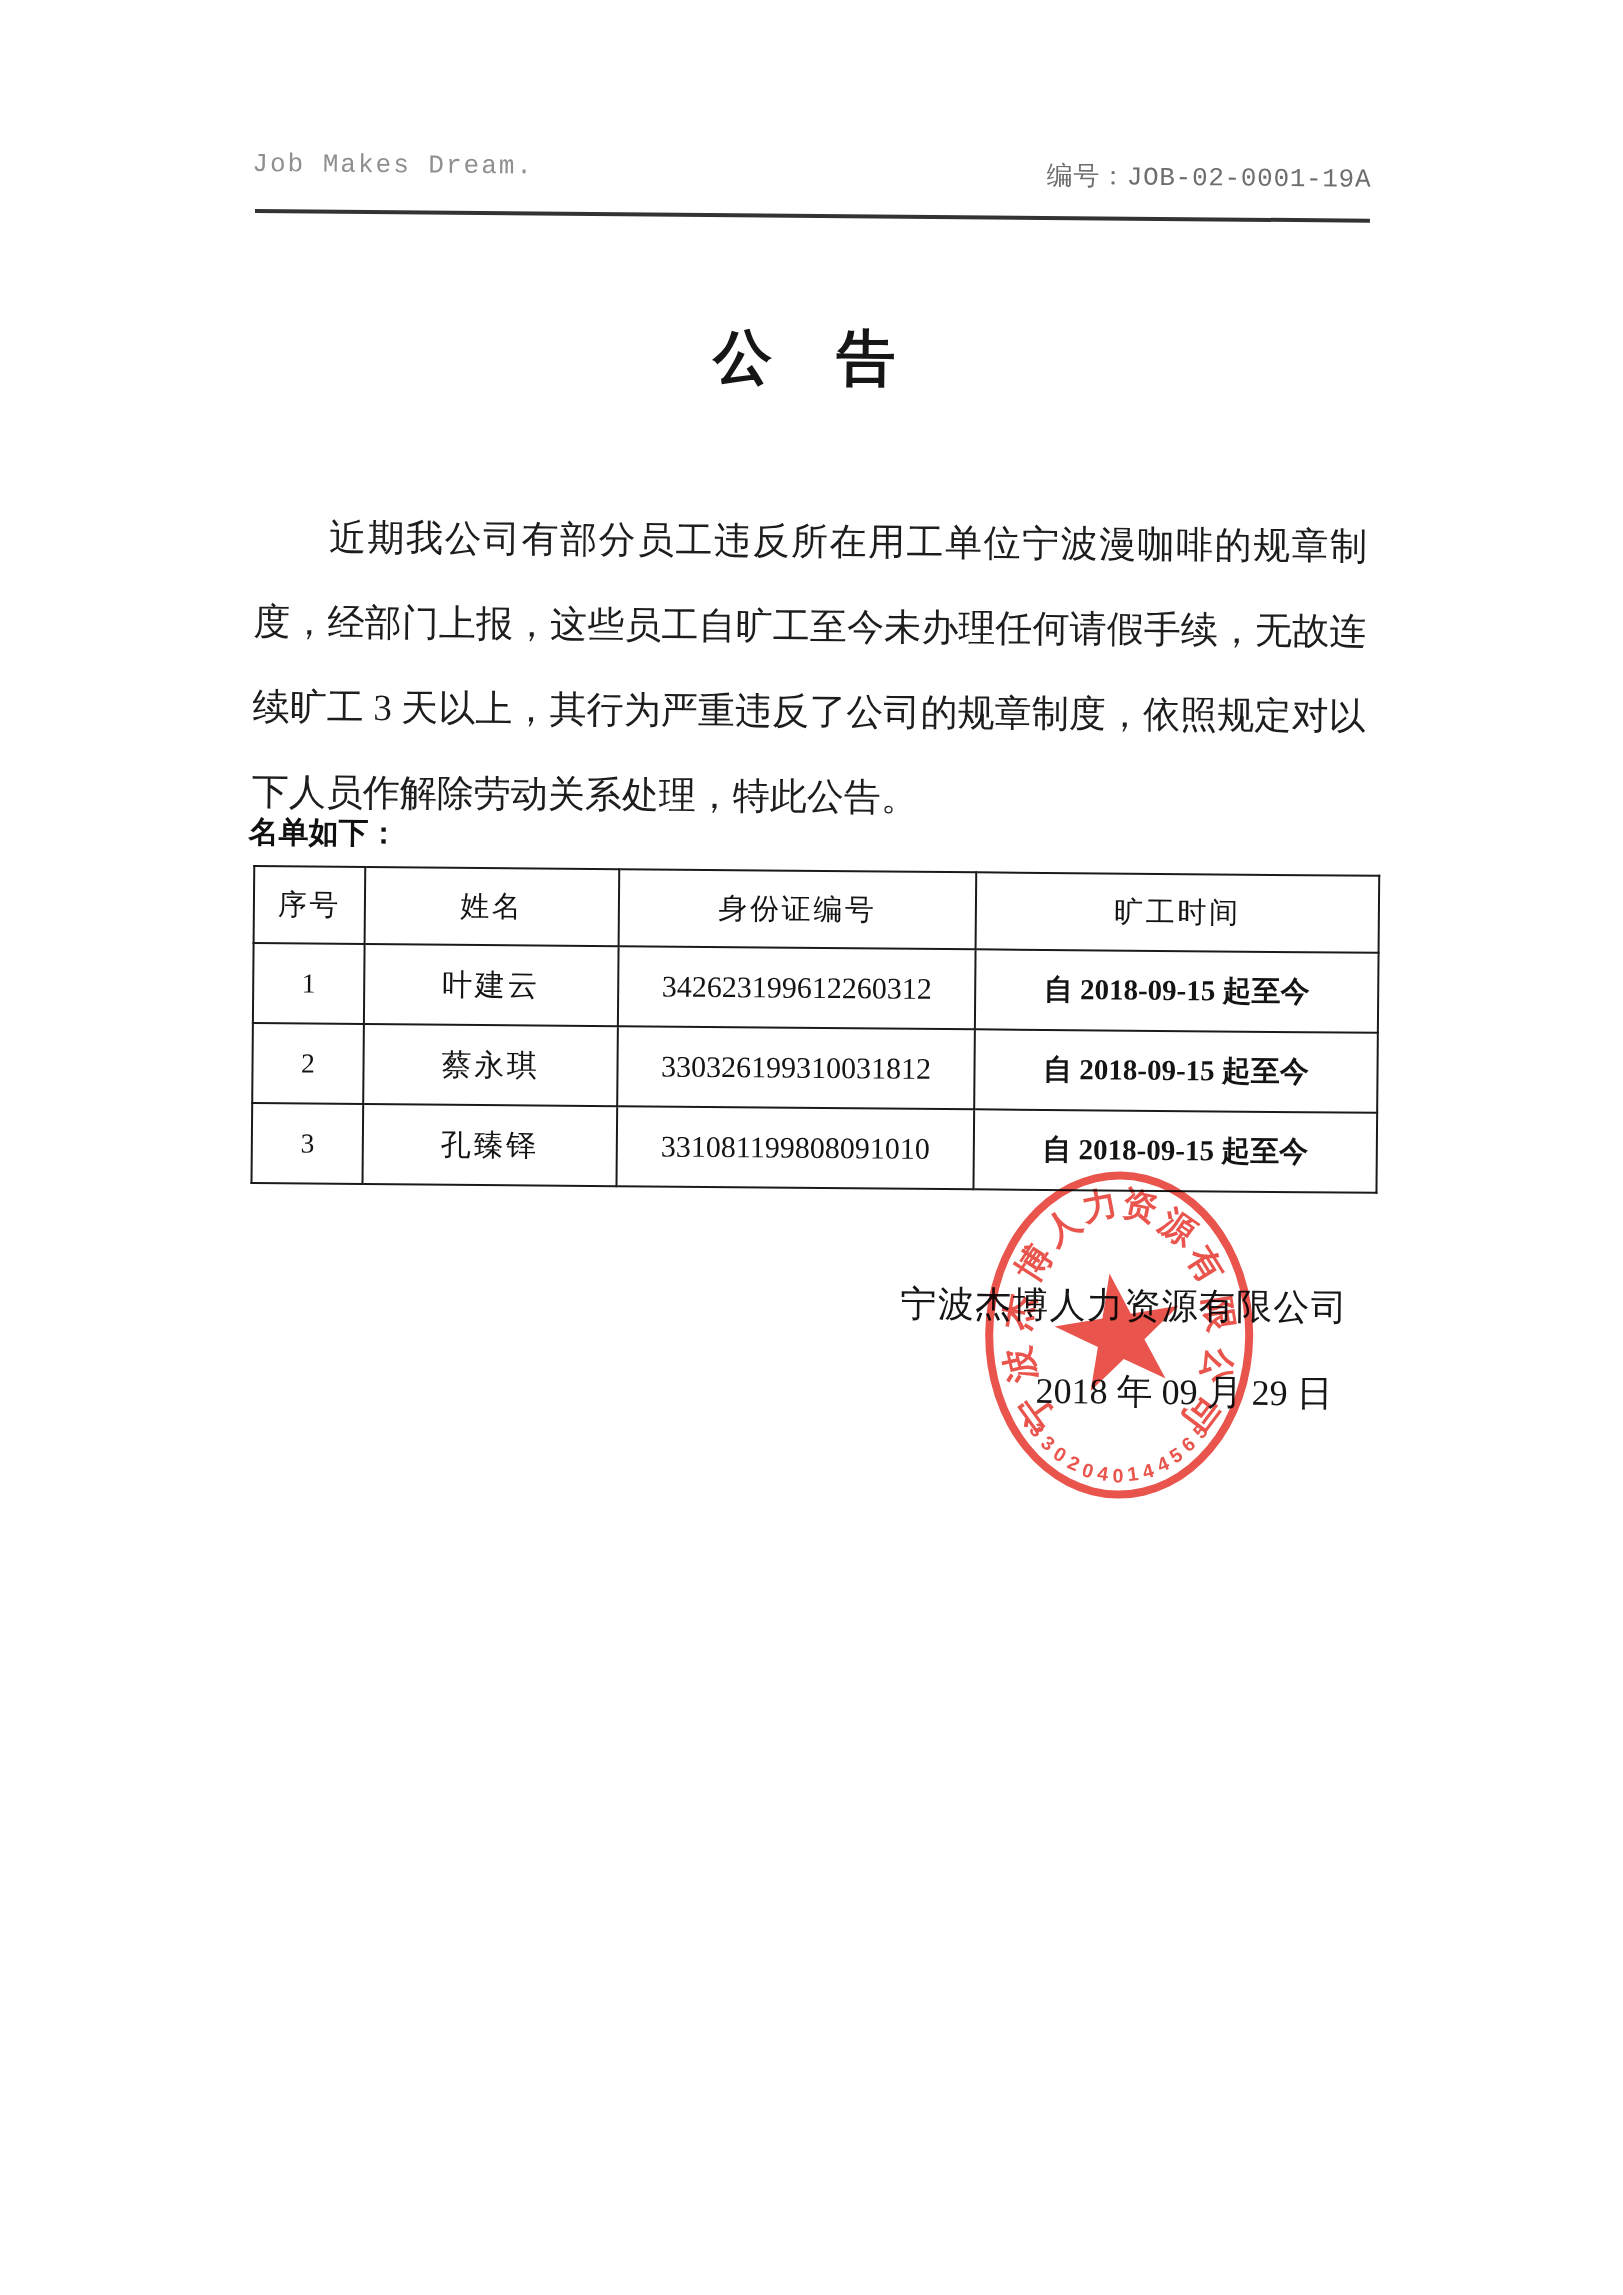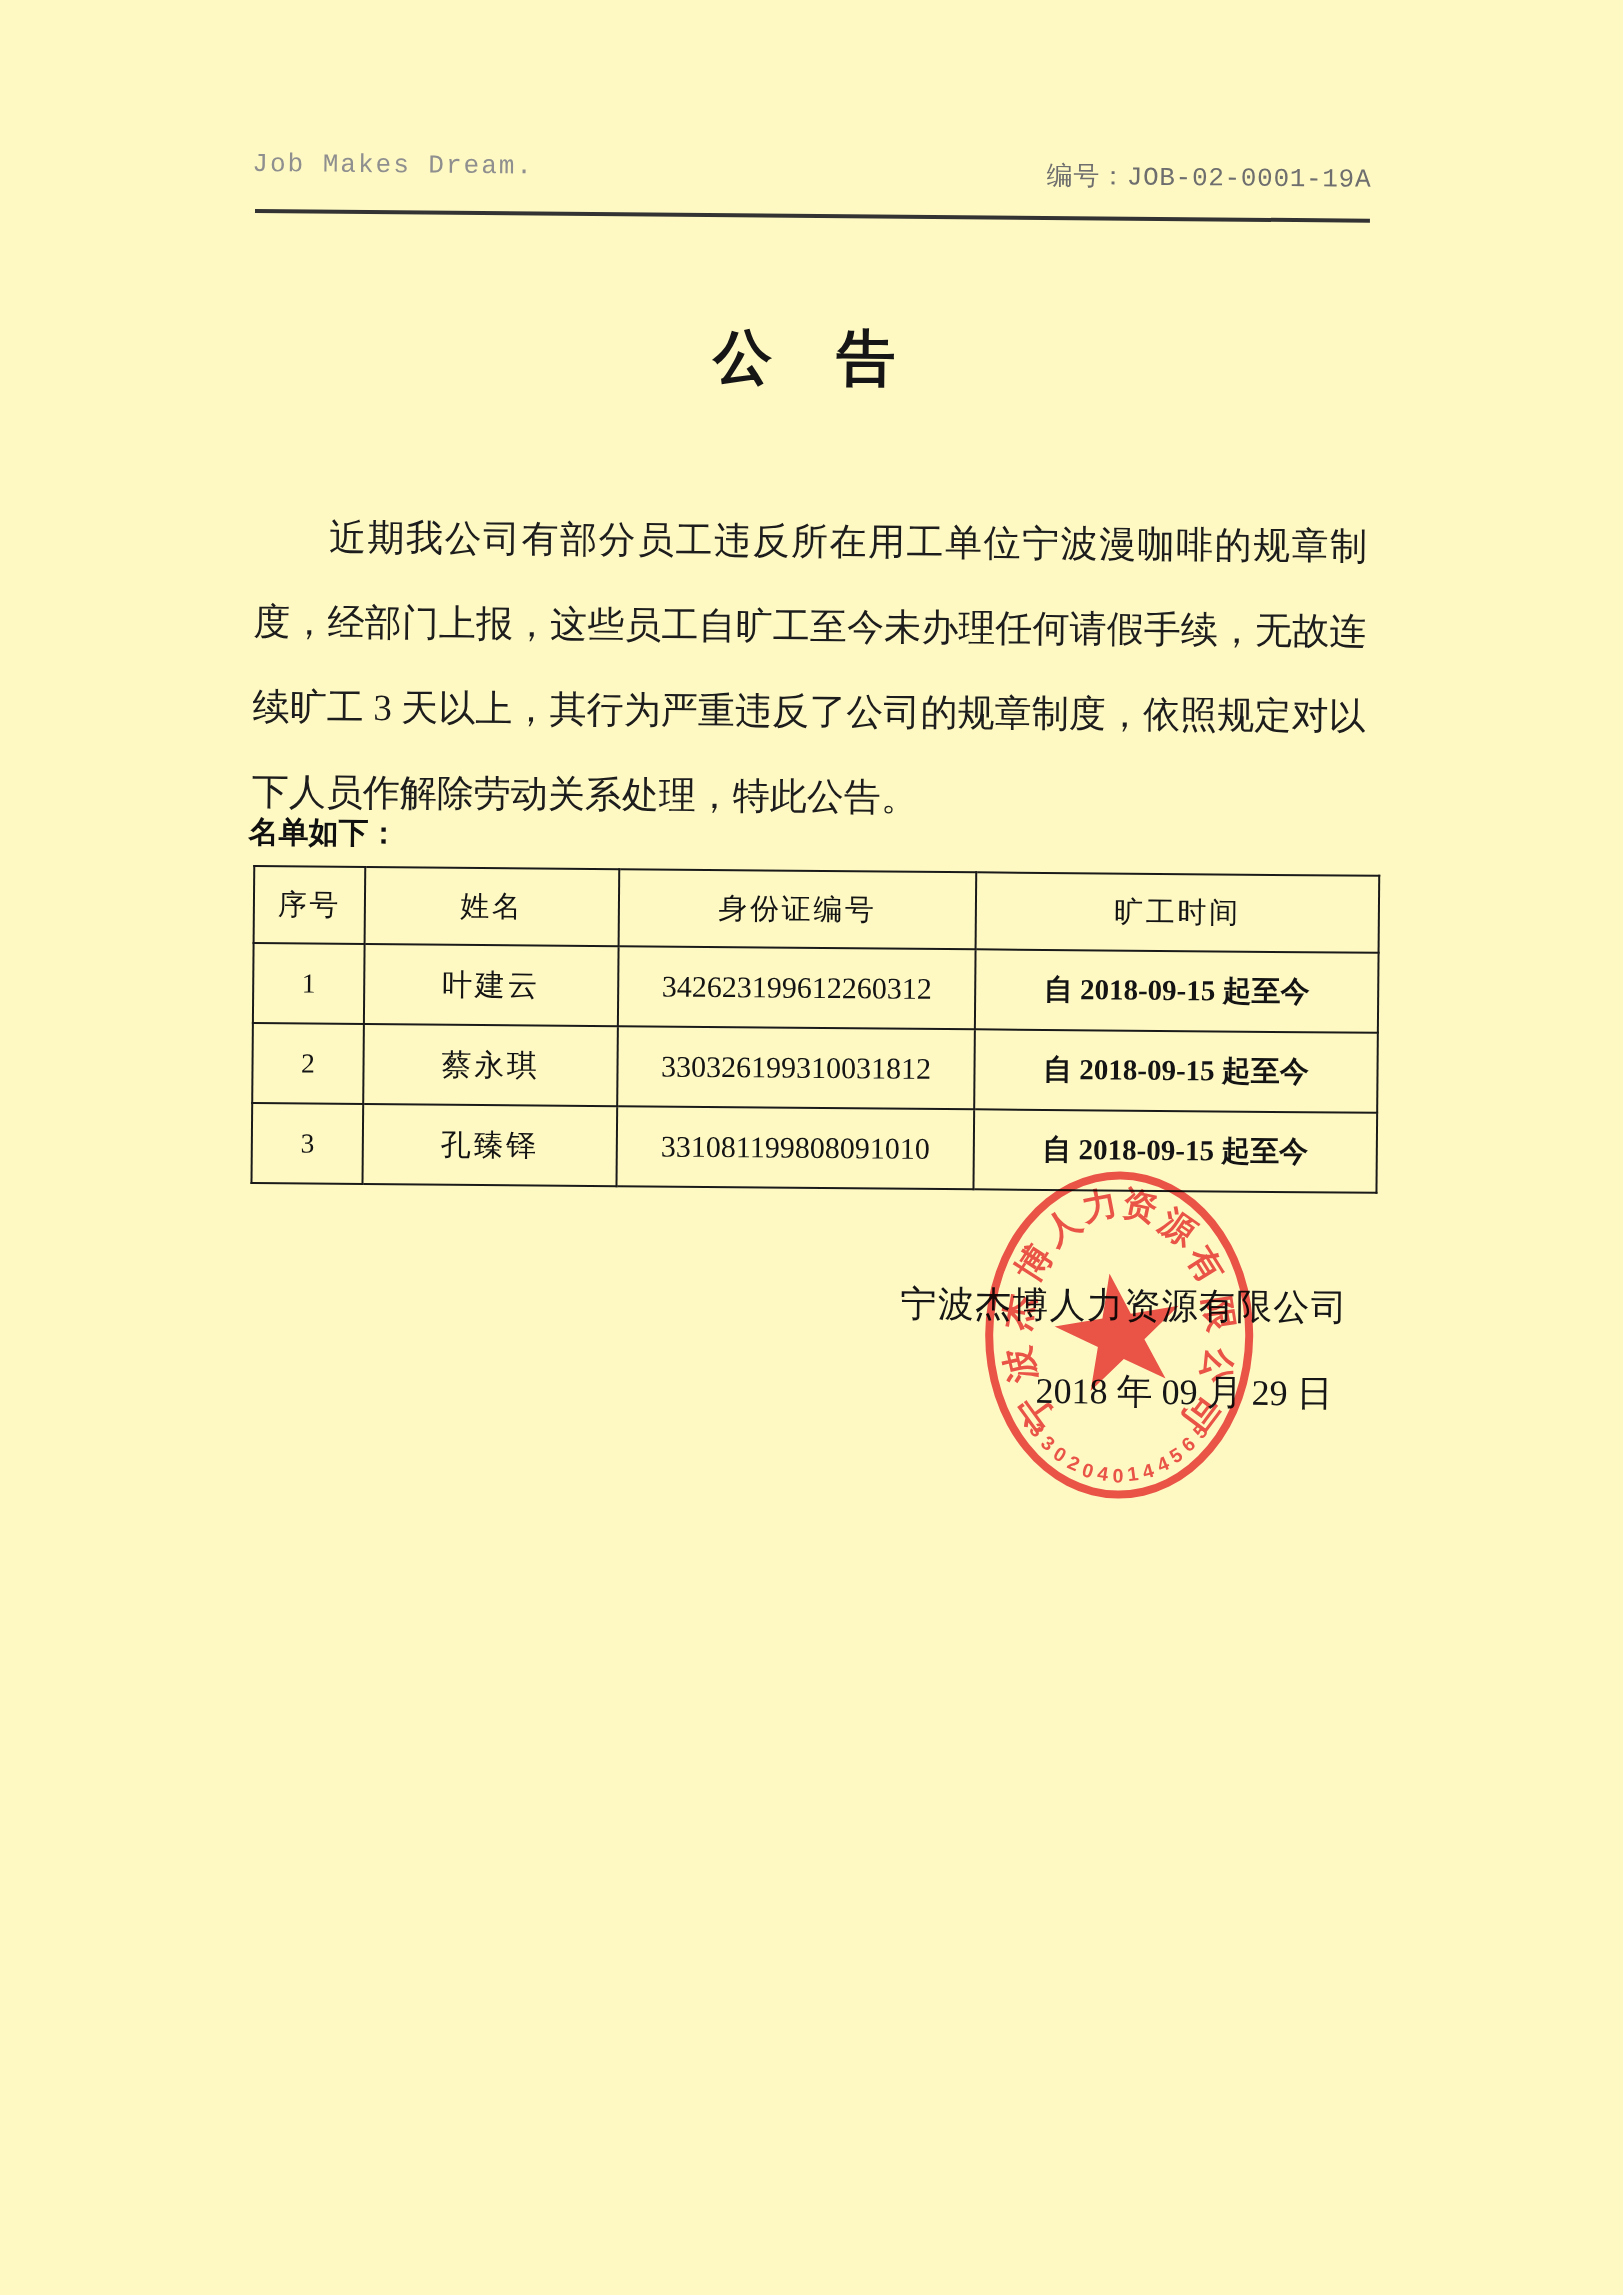--- a/index.html
+++ b/index.html
@@ -1,16 +1,16 @@
 <!DOCTYPE html>
 <html style="--seal: #e7453d;font-size:10.5px"><head>
 <meta charset="utf-8">
 <style>
   html,body{margin:0;padding:0;background:#e9e9e9;}
-  #page{position:relative;width:1623px;height:2295px;background:#fef9c3;overflow:hidden;
+  #page{position:relative;width:1623px;height:2295px;background:#ffffff;overflow:hidden;
         font-family:"Liberation Serif","DejaVu Serif",serif;}
   #sheet{position:absolute;left:0;top:0;width:1623px;height:2295px;
          transform:rotate(0.5deg);transform-origin:255px 209px;}
 
   .abs{position:absolute;}
 
   
   .slogan{left:252px;top:149px;font-family:"Liberation Mono","DejaVu Sans Mono",monospace;
           font-size:26px;letter-spacing:2px;color:#8f8f8f;white-space:nowrap;}
   .docno{right:252px;top:151px;font-family:"Liberation Mono","DejaVu Sans Mono",monospace;

